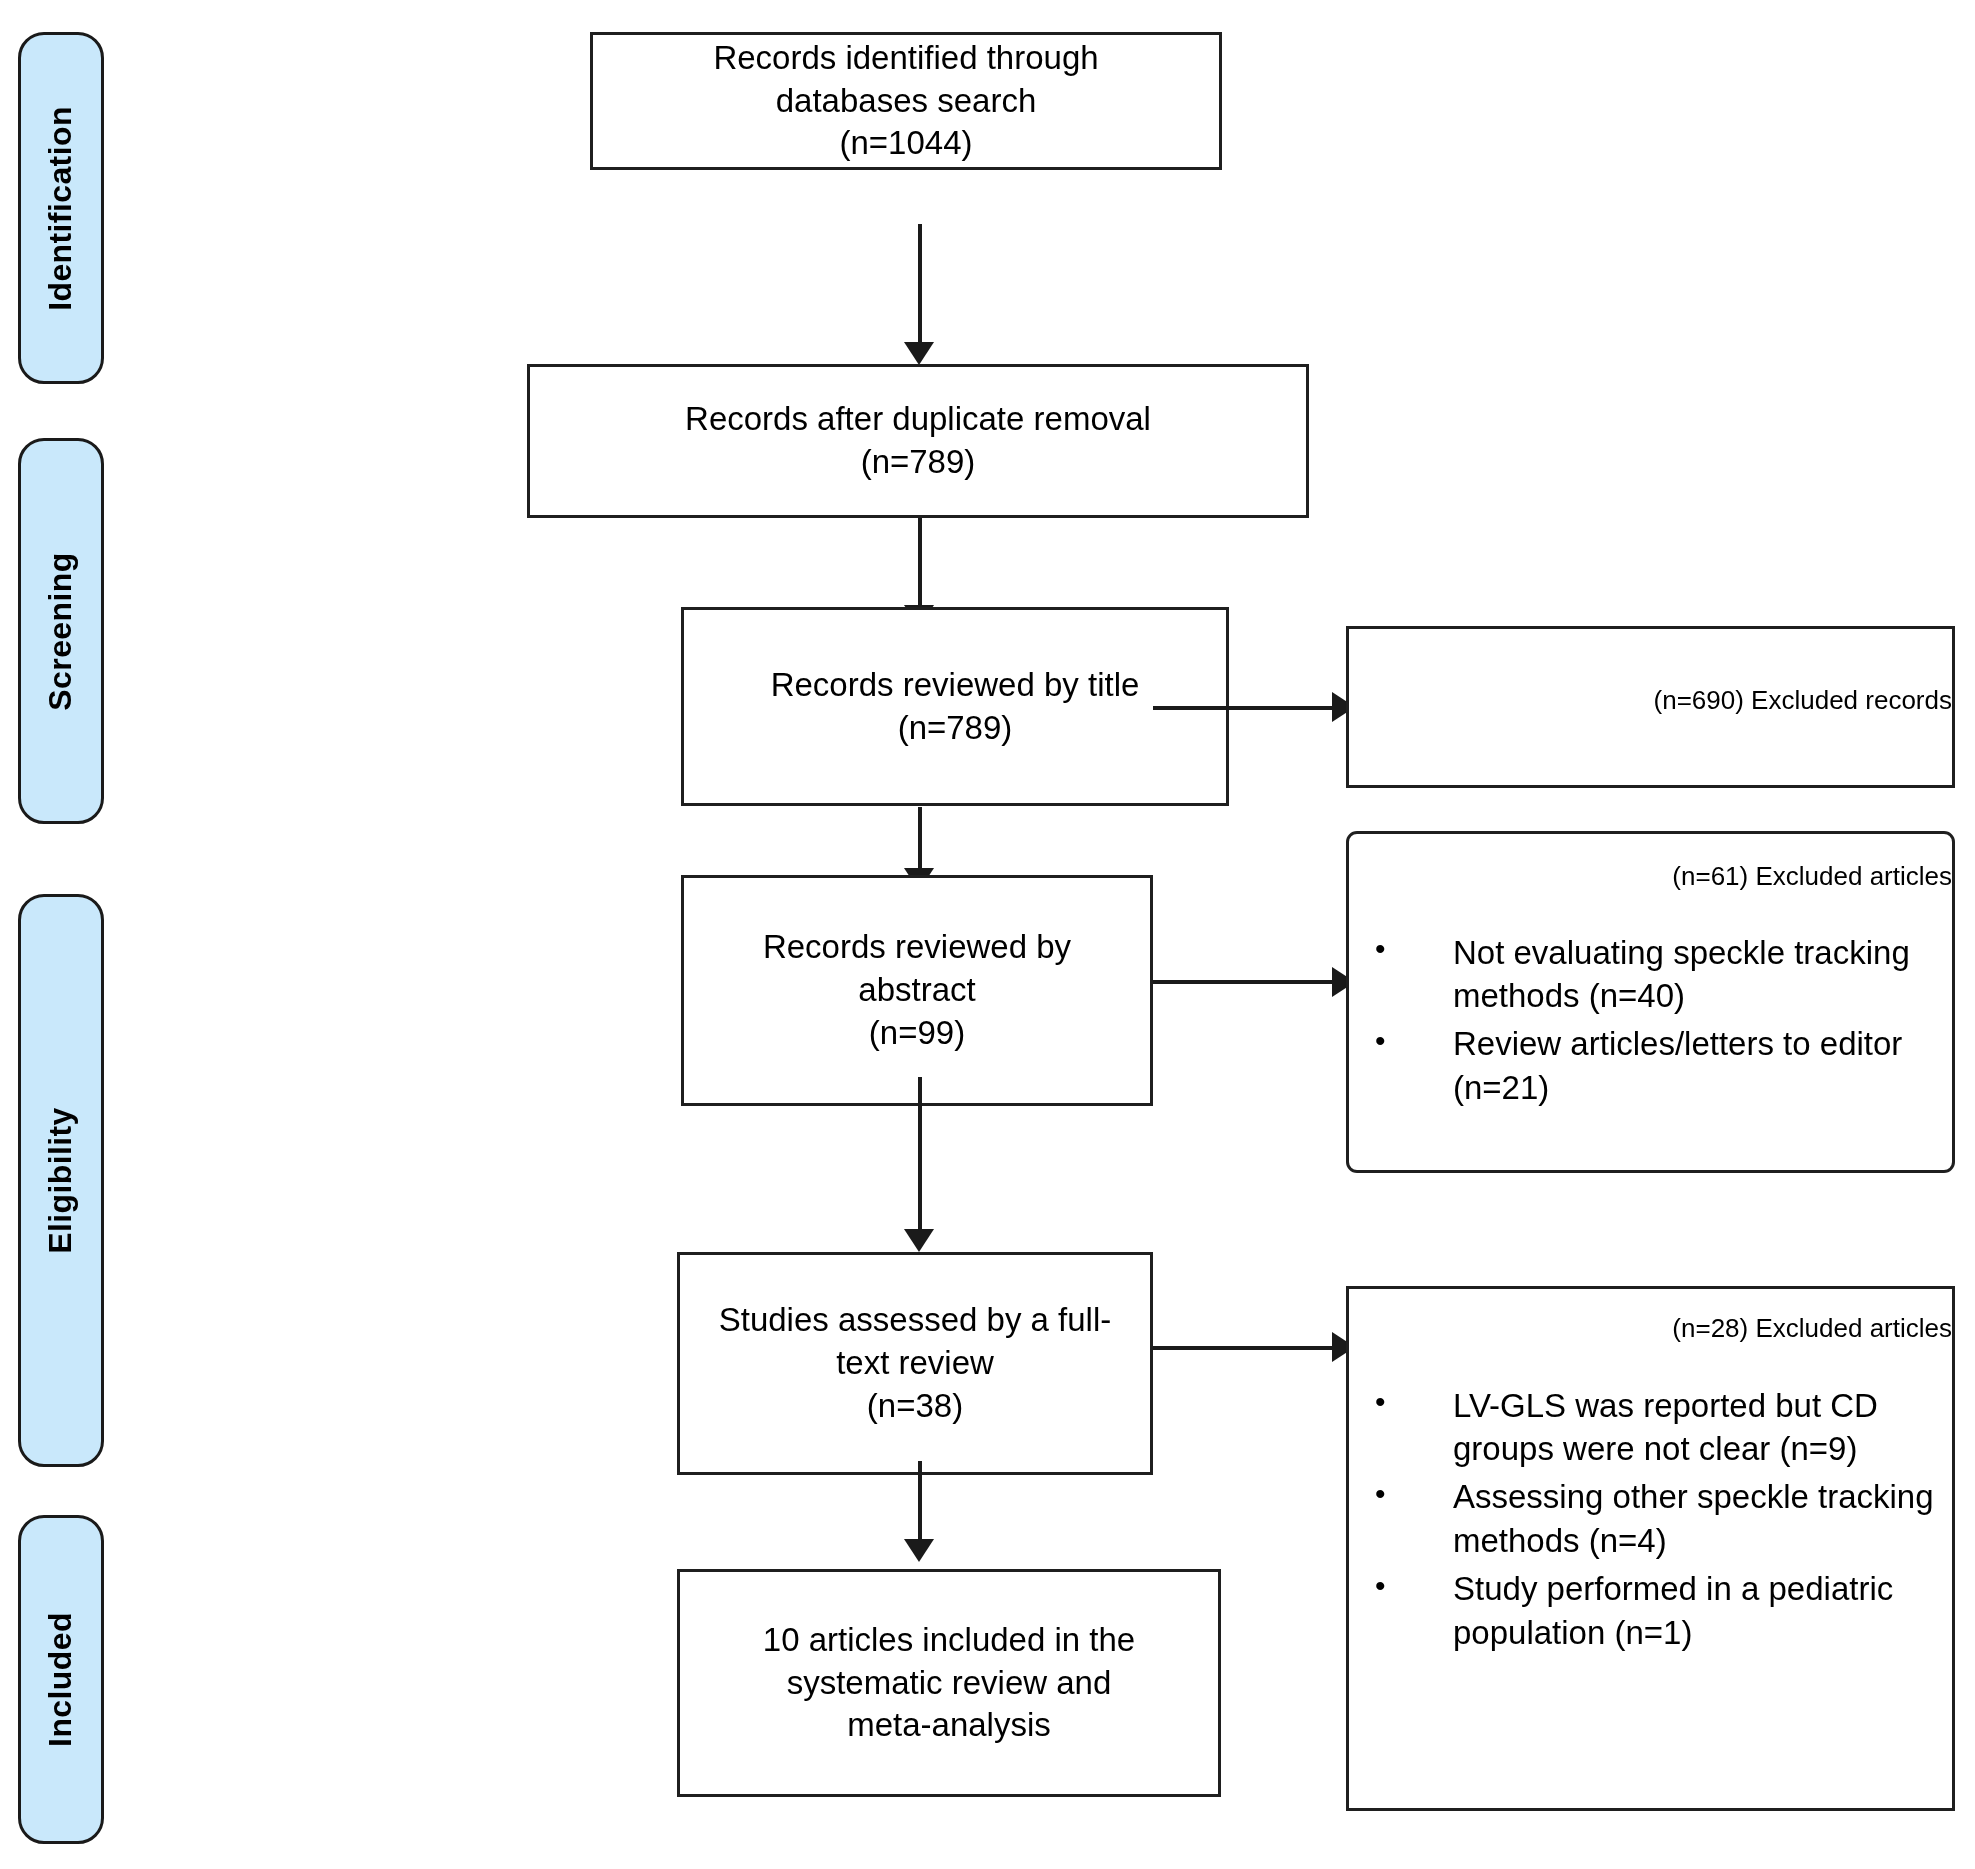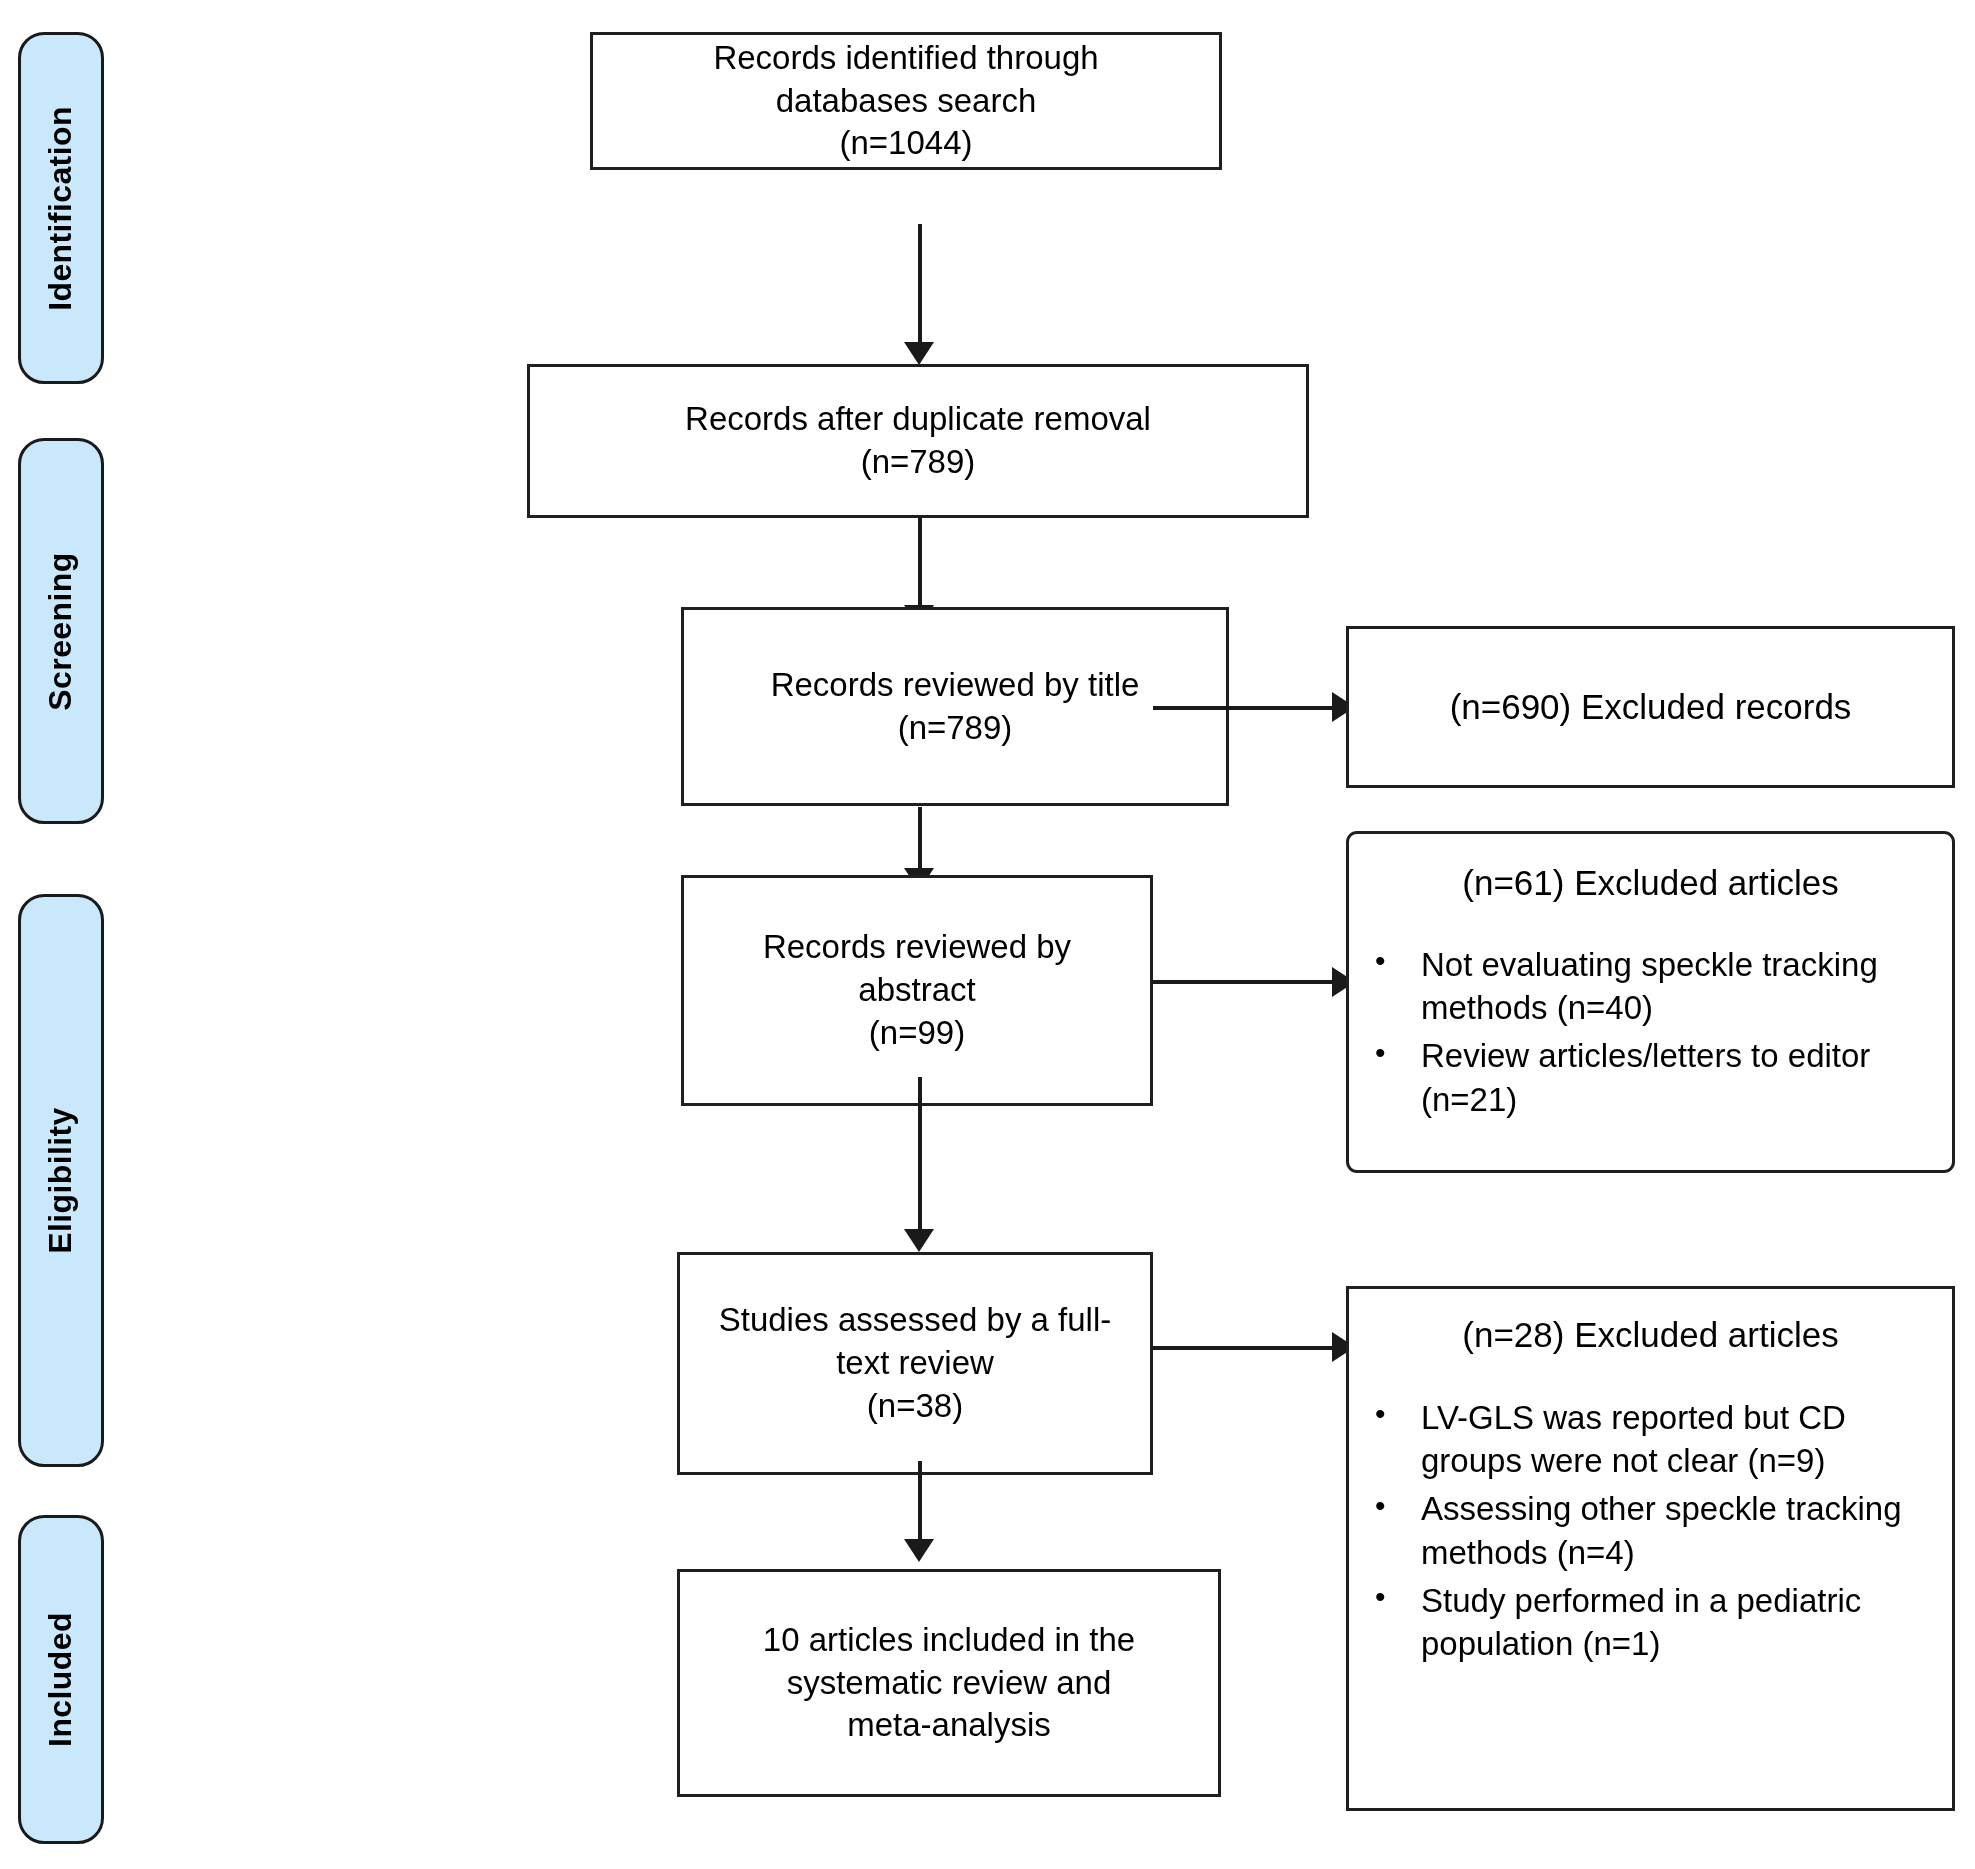--- a/index.html
+++ b/index.html
@@ -56,37 +56,37 @@
   }
   .box .line { display: block; }
 
   
   .box.exclusion {
     justify-content: flex-start;
     align-items: stretch;
     padding: 0;
   }
   .excl-head {
-    text-align: center;
-    font-size: 35px;
+    text-align: right;
+    font-size: 26px;
     line-height: 1.3;
     color: #000;
   }
   .excl-list {
     margin: 0;
     padding: 0;
     list-style: none;
   }
   .excl-item {
     position: relative;
     text-align: left;
     font-size: 33px;
     line-height: 1.32;
     color: #000;
-    padding-left: 72px;
+    padding-left: 104px;
     margin-bottom: 4.6px;
   }
   .excl-item::before {
     content: "\2022";
     position: absolute;
     left: 26px;
     top: -1.5px;
     font-size: 30px;
     line-height: 1.32;
     color: #000;

